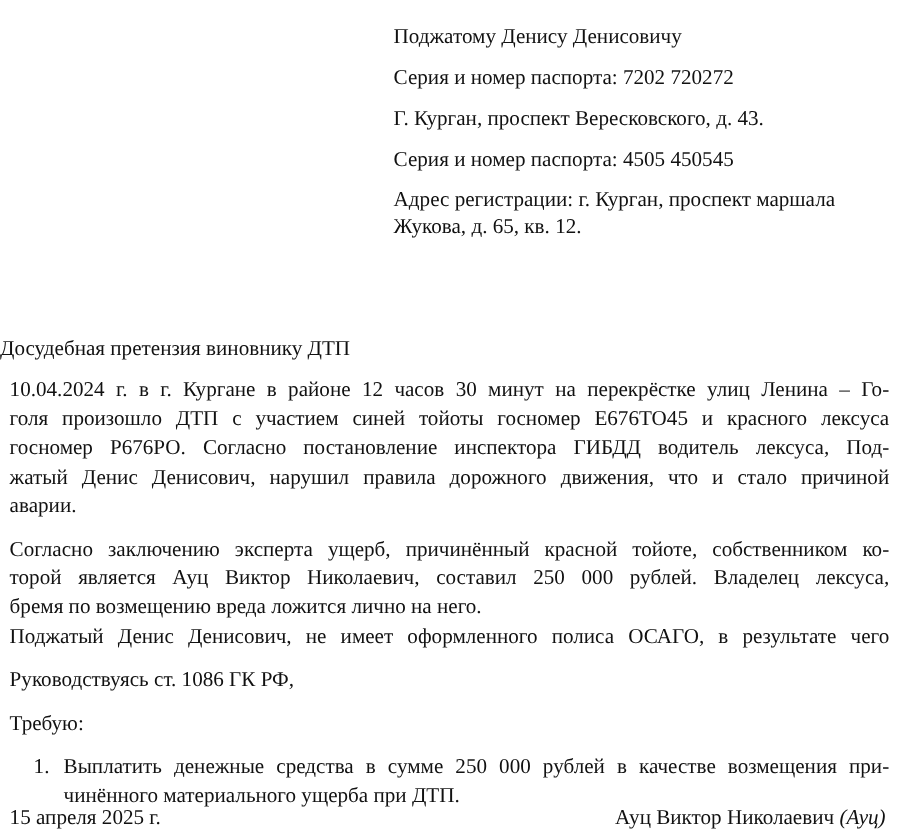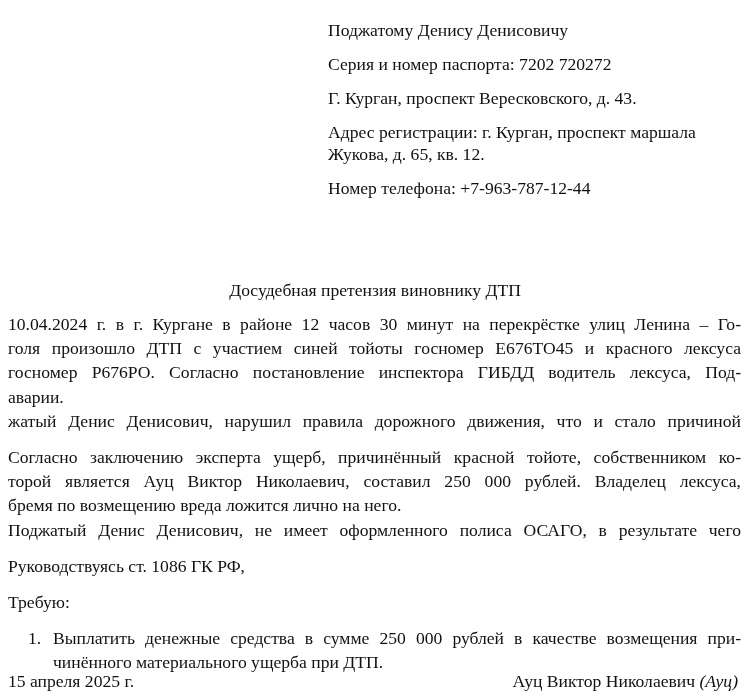--- a/index.html
+++ b/index.html
@@ -8,21 +8,21 @@
     font-family: "Liberation Serif", "DejaVu Serif", serif;
     color: #111111;
     font-size: 17.6px;
     position: relative;
   }
   .page { position: absolute; left: 0; top: 0; width: 750px; height: 700px; }
   .header-block { position: absolute; left: 328px; top: 19px; width: 420px; }
   .header-line { line-height: 22px; margin-bottom: 12px; white-space: nowrap; }
   .title {
     position: absolute; left: 0; width: 750px; top: 279px;
-    text-align: center; line-height: 22px; font-family: Liberation Serif, serif;
+    text-align: left; line-height: 22px; font-family: Liberation Serif, serif;
   }
   .body-block { position: absolute; left: 8px; top: 312px; width: 733px; }
   .para { line-height: 24.2px; text-align: justify; margin-bottom: 12px; }
   .line { display: block; line-height: 24.2px; }
   .j { text-align: justify; text-align-last: justify; }
   .l { text-align: left; }
   .list-item { position: relative; padding-left: 23px; line-height: 24.2px; margin-bottom: 10px; }
   .list-num { position: absolute; left: 20px; top: 0; }
   .list-text { padding-left: 22px; }
   .footer { position: absolute; left: 8px; top: 670px; width: 730px; line-height: 22px; }
@@ -32,34 +32,34 @@
 </style>
 </head>
 <body>
 
 <div class="page">
 
   <div class="header-block">
     <div class="header-line">Поджатому Денису Денисовичу</div>
     <div class="header-line">Серия и номер паспорта: 7202 720272</div>
     <div class="header-line">Г. Курган, проспект Вересковского, д. 43.</div>
+    <div class="header-line">Серия и номер паспорта: 4505 450545</div>
     <div class="header-line" style="margin-bottom:0">Адрес регистрации: г. Курган, проспект маршала</div>
     <div class="header-line">Жукова, д. 65, кв. 12.</div>
-    <div class="header-line">Номер телефона: +7-963-787-12-44</div>
   </div>
 
   <div class="title">Досудебная претензия виновнику ДТП</div>
 
   <div class="body-block">
     <div class="para">
       <span class="line j">10.04.2024 г. в г. Кургане в районе 12 часов 30 минут на перекрёстке улиц Ленина – Го-</span>
       <span class="line j">голя произошло ДТП с участием синей тойоты госномер Е676ТО45 и красного лексуса</span>
       <span class="line j">госномер Р676РО. Согласно постановление инспектора ГИБДД водитель лексуса, Под-</span>
+      <span class="line j">жатый Денис Денисович, нарушил правила дорожного движения, что и стало причиной</span>
       <span class="line l">аварии.</span>
-      <span class="line j">жатый Денис Денисович, нарушил правила дорожного движения, что и стало причиной</span>
     </div>
     <div class="para">
       <span class="line j">Согласно заключению эксперта ущерб, причинённый красной тойоте, собственником ко-</span>
       <span class="line j">торой является Ауц Виктор Николаевич, составил 250 000 рублей. Владелец лексуса,</span>
       <span class="line l">бремя по возмещению вреда ложится лично на него.</span>
       <span class="line j">Поджатый Денис Денисович, не имеет оформленного полиса ОСАГО, в результате чего</span>
     </div>
     <div class="para">
       <span class="line l">Руководствуясь ст. 1086 ГК РФ,</span>
     </div>

